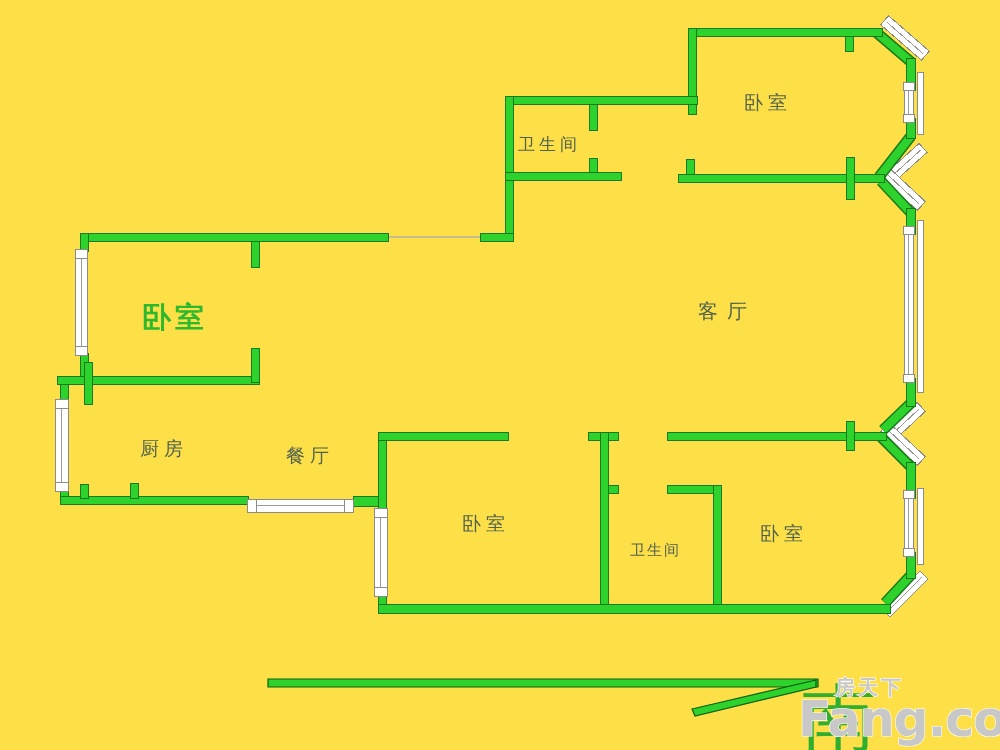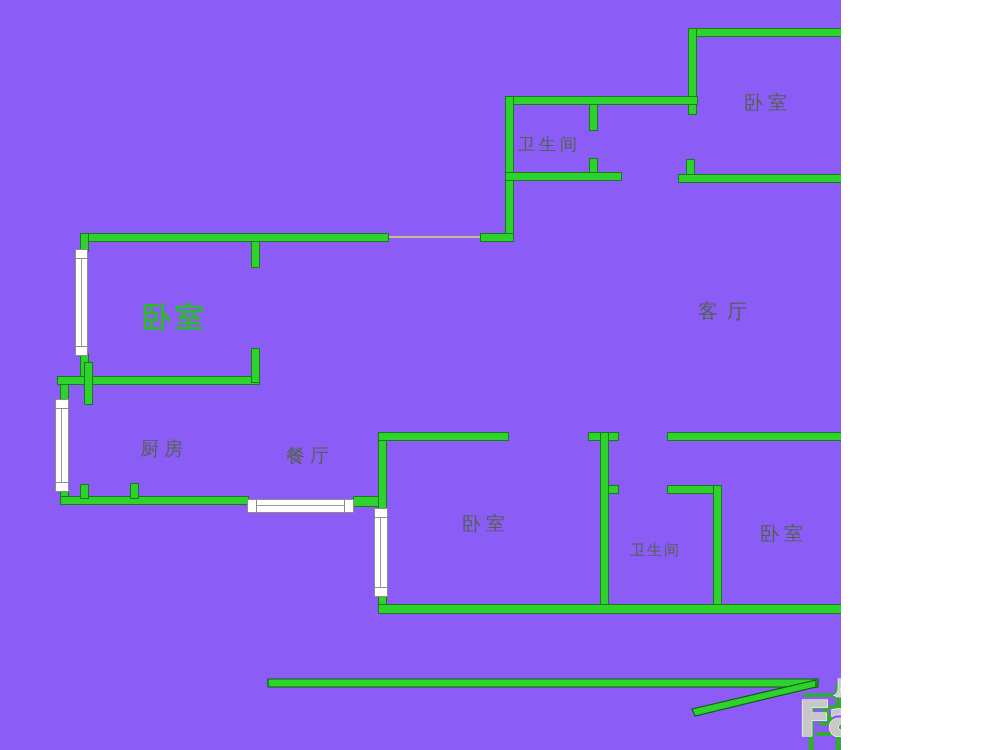--- a/index.html
+++ b/index.html
@@ -1,16 +1,16 @@
 <!DOCTYPE html>
 <html><head>
 <meta charset="utf-8">
 <style>
   html,body{margin:0;padding:0;background:#ffffff;}
-  .stage{position:relative;width:841px;height:750px;background:#8b5cf6;overflow:hidden;
+  .stage{position:relative;width:1000px;height:750px;background:#fde047;overflow:hidden;
          font-family:"DejaVu Sans","Liberation Sans",sans-serif;}
   svg{display:block;}
   .wall{fill:#2dd22d;stroke:#1a7a1a;stroke-width:1;shape-rendering:crispEdges;}
   .wline-o{stroke:#1a7a1a;stroke-width:11;stroke-linecap:butt;fill:none;}
   .wline-i{stroke:#2dd22d;stroke-width:8;stroke-linecap:butt;fill:none;}
   .win{fill:#ffffff;stroke:#8c8c8c;stroke-width:1;shape-rendering:crispEdges;}
   .glass{stroke:#9a9a9a;stroke-width:1;shape-rendering:crispEdges;}
   .sash{fill:#ffffff;stroke:#8c8c8c;stroke-width:1;shape-rendering:crispEdges;}
   .roomlabel{fill:#52624f;font-size:19px;letter-spacing:5px;}
   .roomlabel.small{font-size:15px;letter-spacing:2px;}

